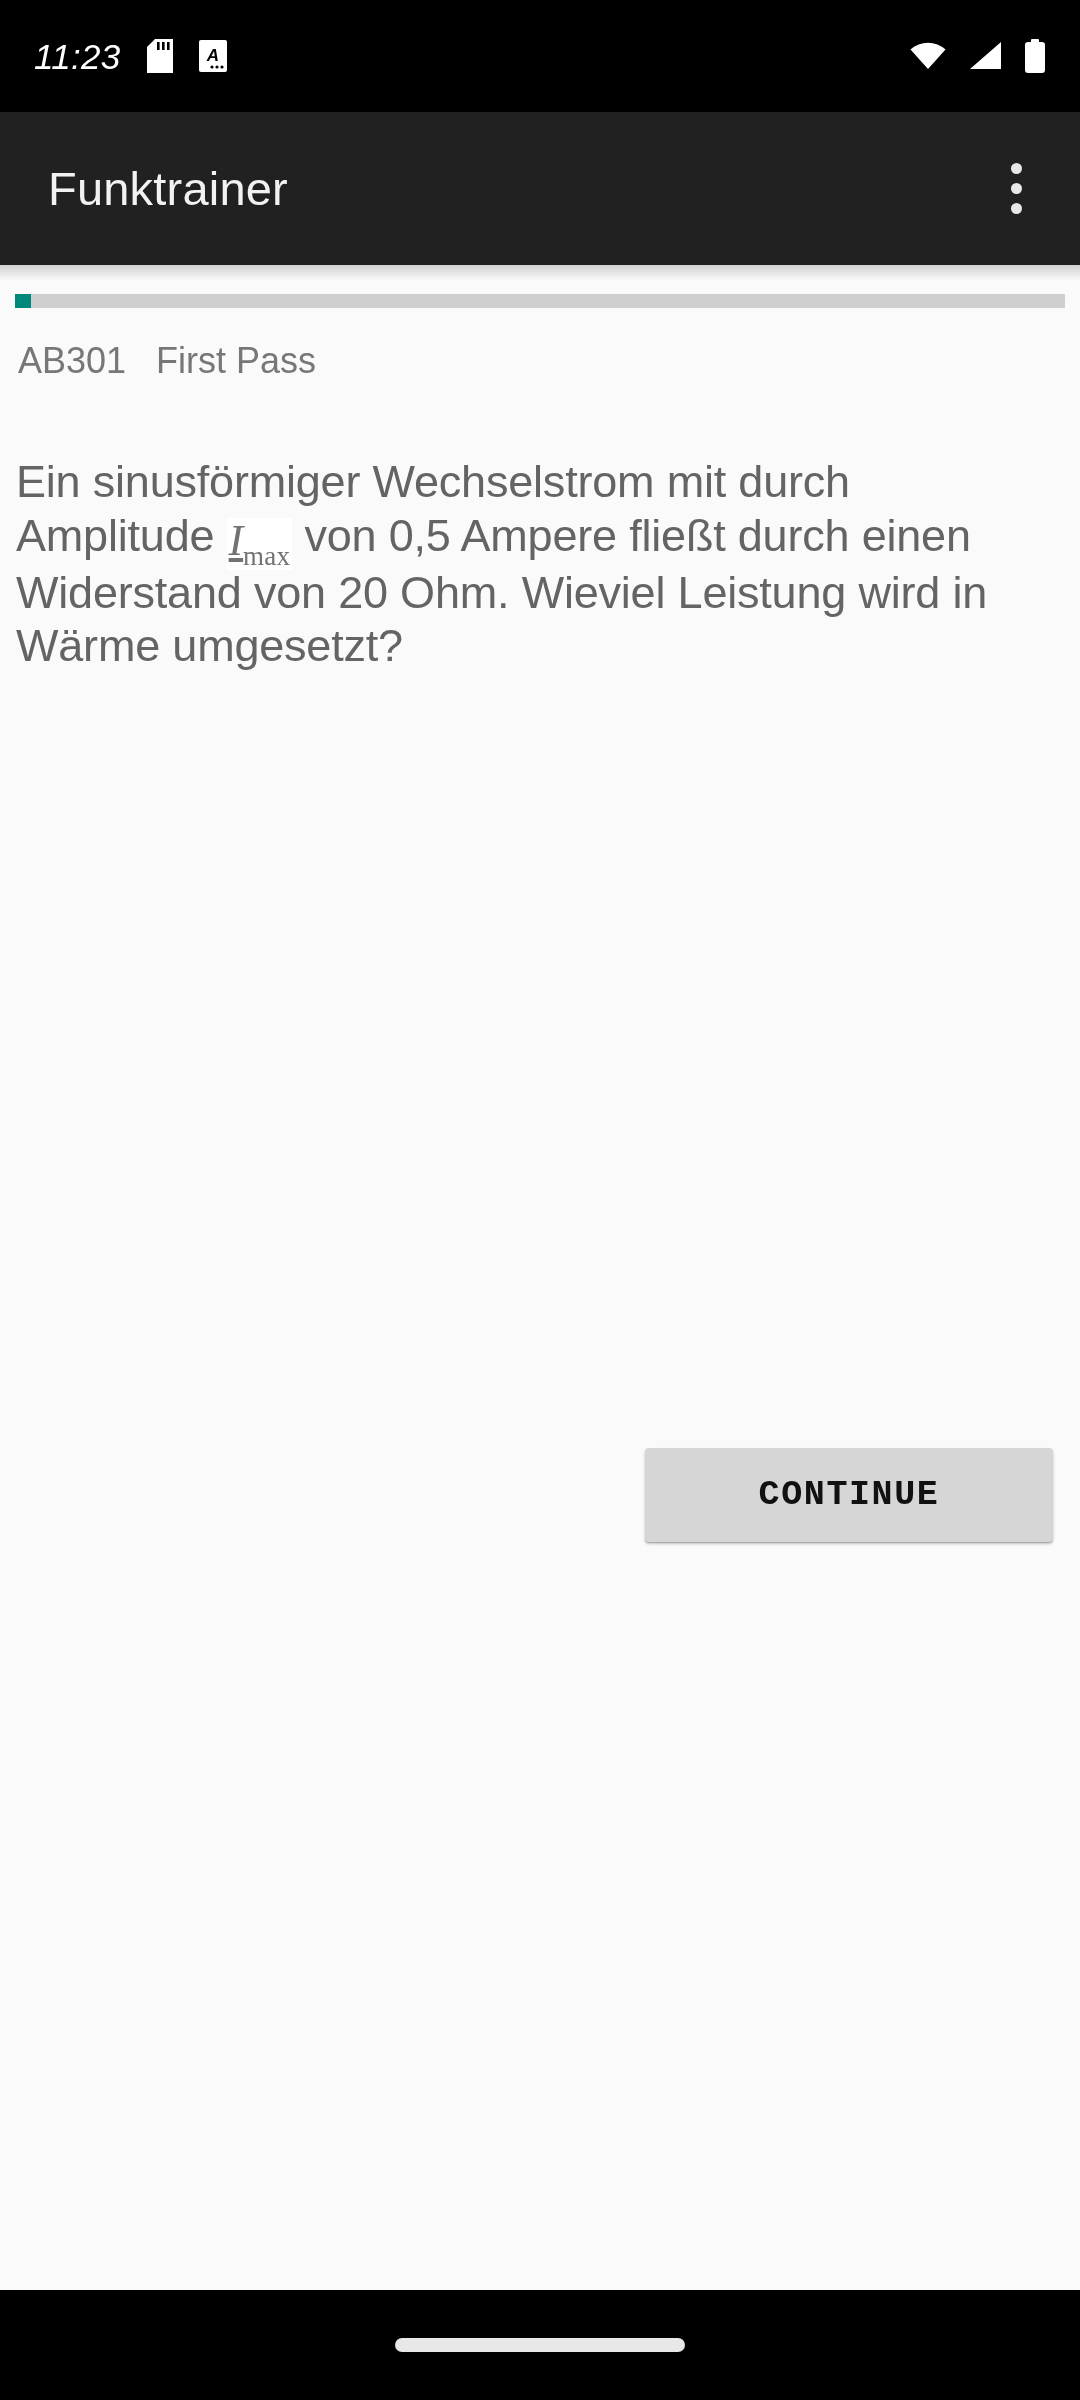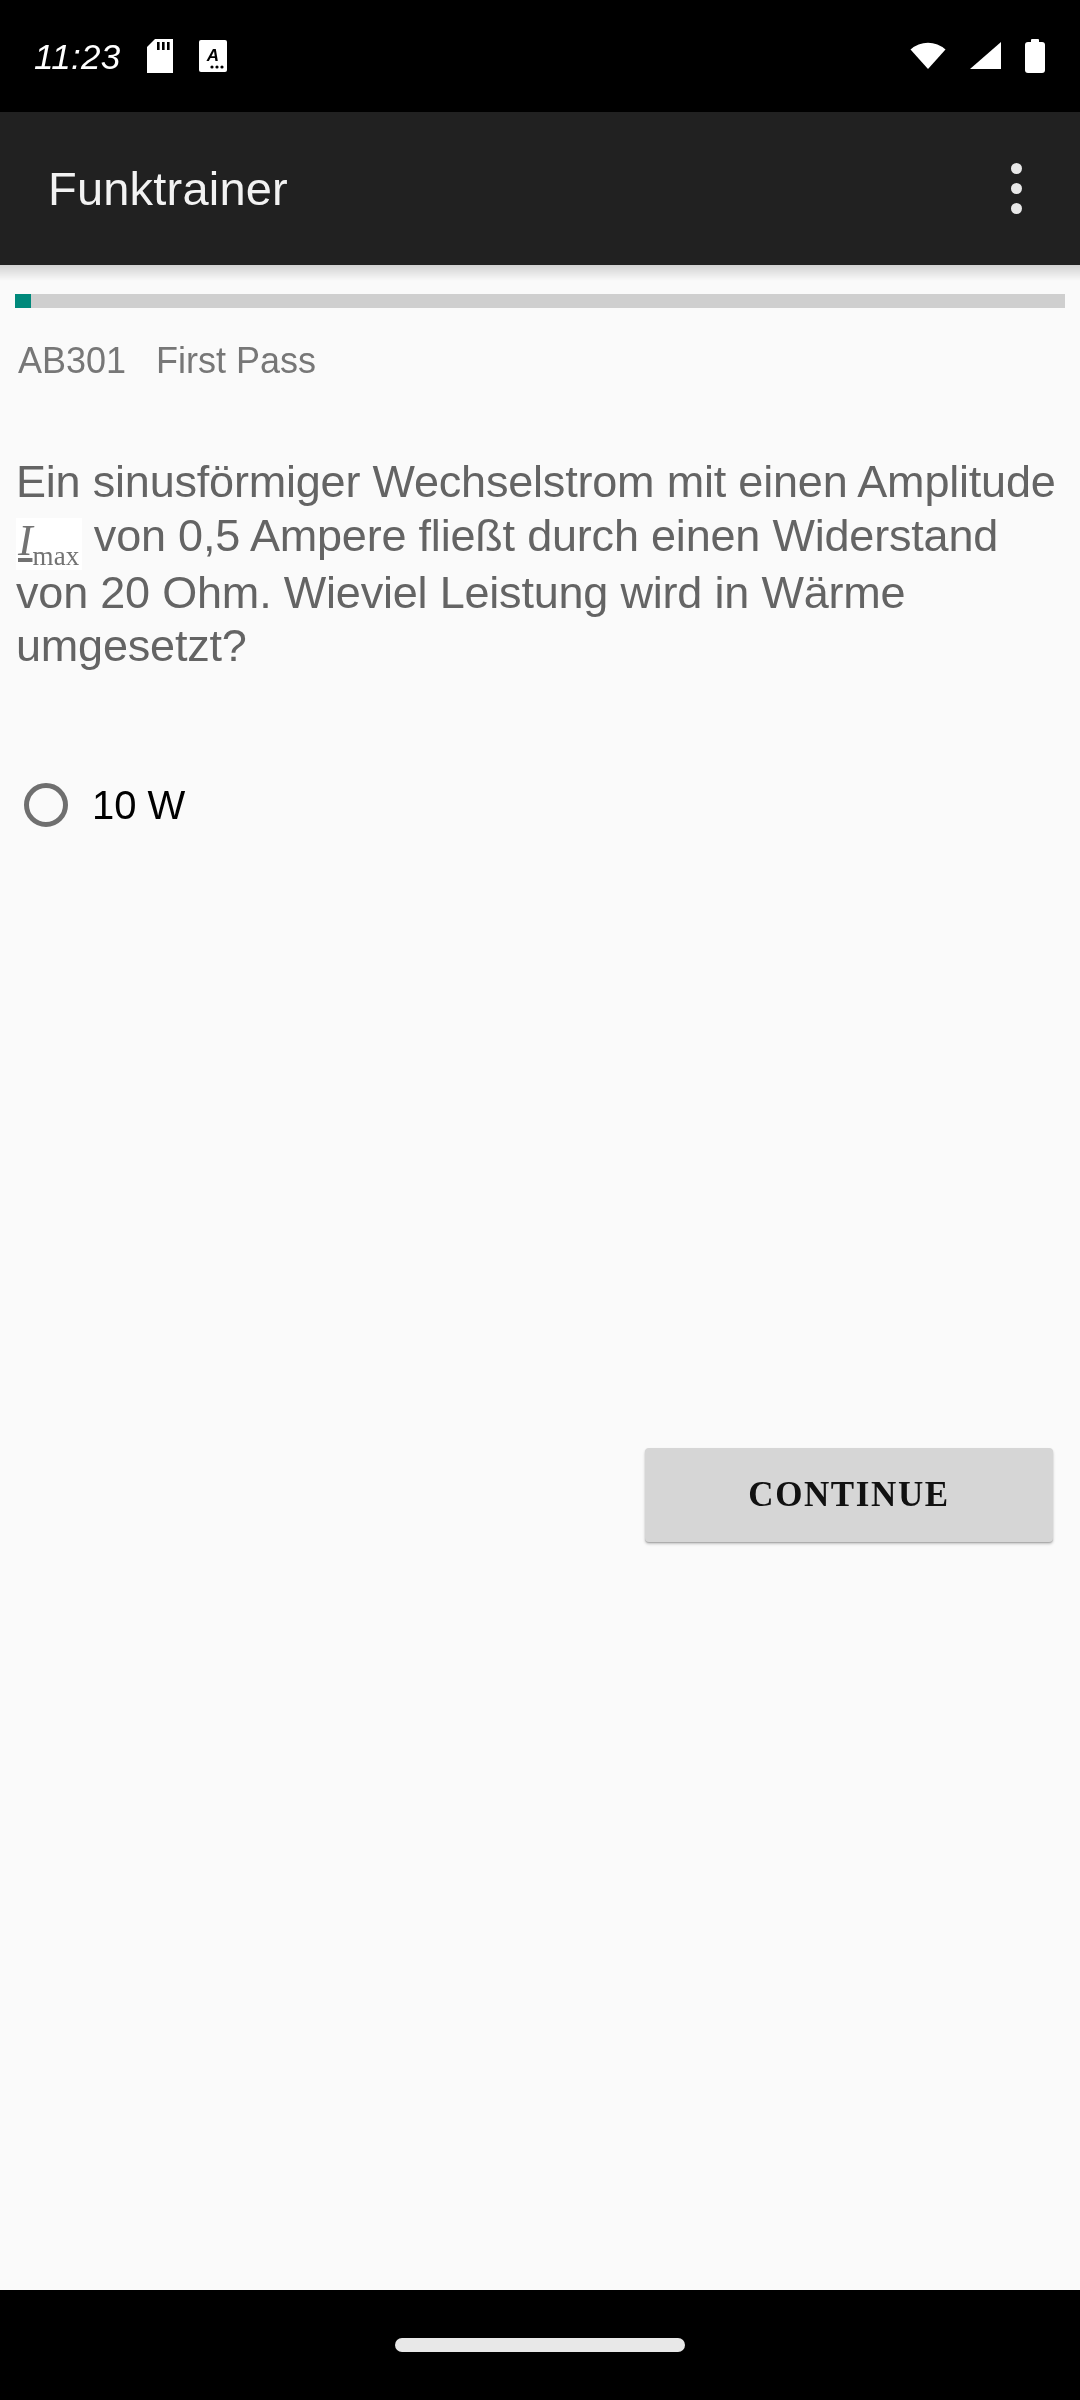--- a/index.html
+++ b/index.html
@@ -228,21 +228,21 @@
     position: absolute;
     left: 645px;
     top: 1183px;
     width: 408px;
     height: 94px;
     background: #d6d6d6;
     border: none;
     border-radius: 4px;
     box-shadow: 0 2px 3px rgba(0,0,0,0.22), 0 1px 1px rgba(0,0,0,0.16);
     color: #111111;
-    font-family: Liberation Serif, serif;
+    font-family: Liberation Mono, monospace;
     font-size: 35px;
     font-weight: 700;
     letter-spacing: 1.6px;
     cursor: pointer;
   }
 
   
   .nav-bar {
     position: absolute;
     left: 0;
@@ -322,27 +322,24 @@
     <div class="progress-wrap">
       <div class="progress-fill" id="progress-fill" style="width: 1.5%;"></div>
     </div>
 
     <div class="meta-row">
       <span class="meta-text">AB301</span>
       <span class="meta-text">First Pass</span>
     </div>
 
     <div class="question">
-      <span>Ein sinusförmiger Wechselstrom mit einen Amplitude </span><span class="imax"><span class="i-var">I</span><span class="sub">max</span></span><span> von 0,5 Ampere fließt durch einen Widerstand von 20 Ohm. Wieviel Leistung wird in Wärme umgesetzt?</span>
-    </div>
-
-    <div class="options" id="options-list"><br><br><br><div class="option-row">
-          <span class="radio"></span>
-          <span class="option-label">10 W</span>
-        </div><br></div>
+      <span>Ein sinusförmiger Wechselstrom mit durch Amplitude </span><span class="imax"><span class="i-var">I</span><span class="sub">max</span></span><span> von 0,5 Ampere fließt durch einen Widerstand von 20 Ohm. Wieviel Leistung wird in Wärme umgesetzt?</span>
+    </div>
+
+    <div class="options" id="options-list"><br><br><br><br></div>
 
     <button class="continue-btn">CONTINUE</button>
   </div>
 
   <div class="nav-bar">
     <div class="nav-pill"></div>
   </div>
 
 </div>
 

